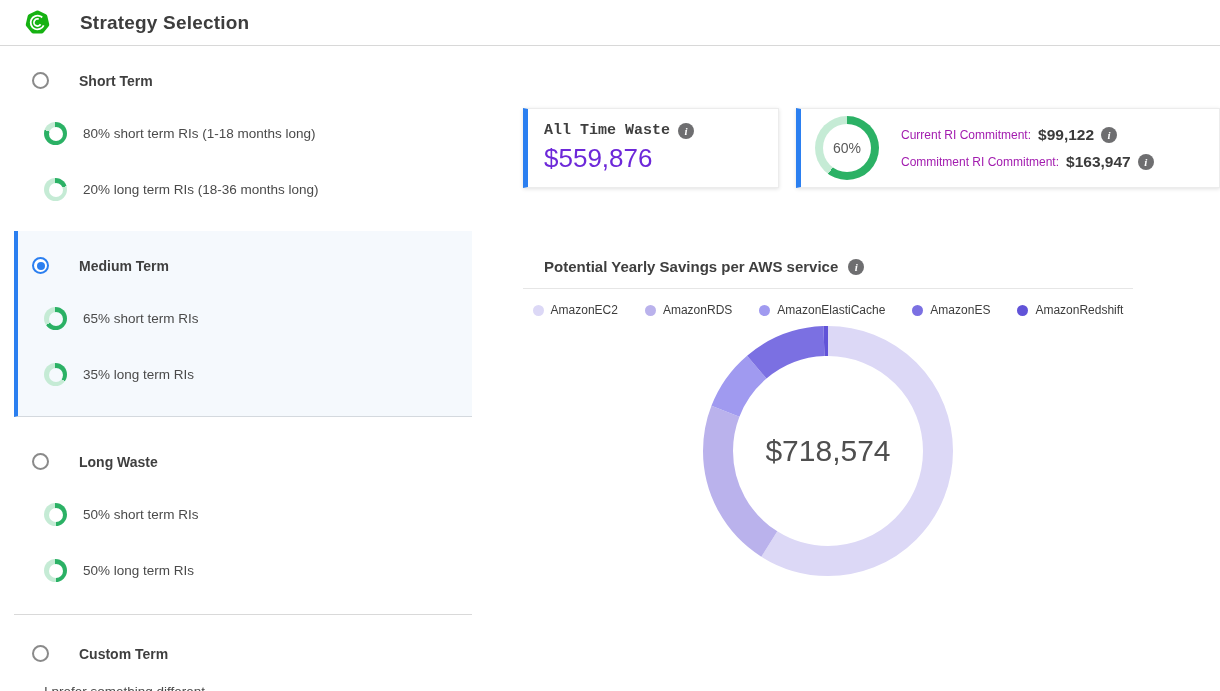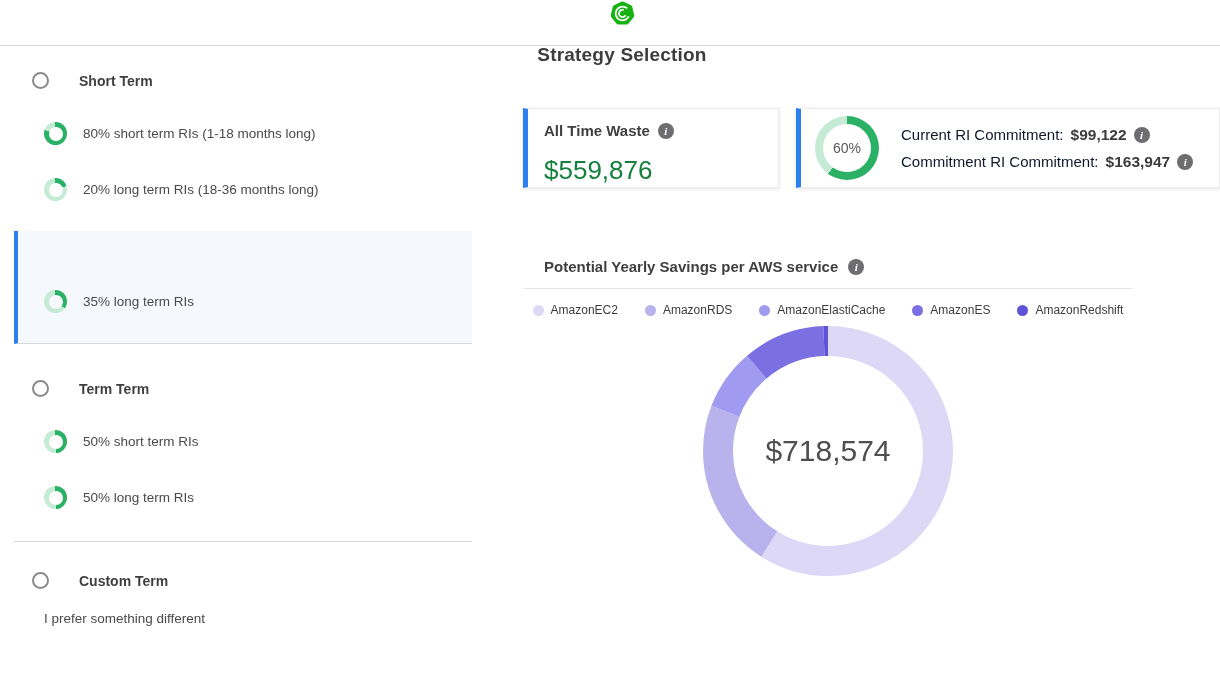--- a/index.html
+++ b/index.html
@@ -1,22 +1,22 @@
 <!DOCTYPE html>
 <html><head>
 <meta charset="utf-8">
 <style>
   * { margin:0; padding:0; box-sizing:border-box; }
   html,body { width:1220px; height:691px; overflow:hidden; background:#fff;
     font-family:"Liberation Sans", sans-serif; color:#4a4a4a; }
 
   
   #header { position:absolute; left:0; top:0; width:1220px; height:46px;
-    display:flex; align-items:center; gap:17px; padding-left:24px;
-    border-bottom:1px solid #d8d8d8; background:#fff;flex-direction:column; }
+    display:flex; align-items:center; gap:29px; padding-left:24px;
+    border-bottom:1px solid #d8d8d8; background:#fff; }
   #page-title { font-size:19px; font-weight:bold; color:#3d3d3d; letter-spacing:.2px; }
 
   
   #left { position:absolute; left:14px; top:46px; width:458px; }
   .opt { border-left:4px solid transparent; padding:26px 0 30px 0; }
   .opt.selected { background:#f5f9fd; border-left-color:#2b7ff0; border-bottom:1px solid #d4d9de; }
   .radio-row { display:flex; align-items:center; gap:30px; padding-left:14px; cursor:pointer; }
   .radio { width:17px; height:17px; border:2px solid #8a8a8a; border-radius:50%; background:#fff; flex:0 0 auto; position:relative; }
   .radio.checked { border-color:#2b7ff0; }
   .radio.checked::after { content:""; position:absolute; inset:2.5px; background:#2b7ff0; border-radius:50%; }
@@ -28,30 +28,30 @@
   .sub-label { font-size:13.5px; color:#4a4a4a;text-align:right; }
   .list-divider { border-top:1px solid #d9d9d9; margin-top:2px; }
   .custom-desc { margin-top:22px; padding-left:26px; font-size:13.5px; color:#4a4a4a; }
 
   
   #right { position:absolute; left:523px; top:46px; width:697px; }
   #cards-row { display:flex; gap:17px; margin-top:62px; }
   .card { background:#fff; border:1px solid #ececec; border-left:5px solid #2b7ff0;
     box-shadow:0 1px 4px rgba(0,0,0,.12); height:80px; }
   #waste-card { width:256px; padding:13px 16px; }
-  .card-label-row { display:flex; align-items:center; gap:8px; }
+  .card-label-row { display:flex; align-items:center; gap:8px;font-family:Liberation Mono, monospace; }
   .card-label { font-size:15px; font-weight:bold; color:#3f3f3f; }
-  .card-value { font-size:26px; color:#15803d; margin-top:16px; }
+  .card-value { font-size:26px; color:#6d28d9; margin-top:4px; }
   #commit-card { flex:1 1 auto; display:flex; align-items:center; gap:22px; padding:7px 14px; }
   #gauge { width:64px; height:64px; border-radius:50%; position:relative; flex:0 0 auto; }
   .gauge-hole { position:absolute; inset:8px; background:#fff; border-radius:50%;
     display:flex; align-items:center; justify-content:center; font-size:14px; color:#5a5a5a; }
   .commit-lines { display:flex; flex-direction:column; gap:9px; }
   .commit-line { display:flex; align-items:center; gap:7px; }
-  .commit-label { font-size:15px; color:#0f172a; }
+  .commit-label { font-size:12px; color:#a21caf; }
   .commit-value { font-size:15.5px; font-weight:bold; color:#3b3b3b; }
 
   .info { width:16px; height:16px; border-radius:50%; background:#6e6e70; color:#fff;
     display:inline-flex; align-items:center; justify-content:center; flex:0 0 auto;
     font-family:"Liberation Serif", serif; font-style:italic; font-weight:bold; font-size:11px;
     cursor:pointer; }
   .info::before { content:"i"; }
 
   
   #chart-card { width:610px; margin-top:70px; }
@@ -91,30 +91,38 @@
       <span class="ring" style="background: conic-gradient(rgb(43, 177, 101) 80%, rgb(197, 235, 213) 0deg); border-radius: 50%;"></span>
       <span class="sub-label">80% short term RIs (1-18 months long)</span>
     </div>
     <div class="sub-row">
       <span class="ring" style="background: conic-gradient(rgb(43, 177, 101) 20%, rgb(197, 235, 213) 0deg); border-radius: 50%;"></span>
       <span class="sub-label">20% long term RIs (18-36 months long)</span>
     </div>
   </div>
 
   <div class="opt selected">
+    <div class="radio-row">
+      <span class="radio checked"></span>
+      <span class="opt-label">Medium Term</span>
+    </div>
+    <div class="sub-row">
+      <span class="ring" style="background: conic-gradient(rgb(43, 177, 101) 65%, rgb(197, 235, 213) 0deg); border-radius: 50%;"></span>
+      <span class="sub-label">65% short term RIs</span>
+    </div>
     <div class="sub-row">
       <span class="ring" style="background: conic-gradient(rgb(43, 177, 101) 35%, rgb(197, 235, 213) 0deg); border-radius: 50%;"></span>
       <span class="sub-label">35% long term RIs</span>
     </div>
   </div>
 
   <div class="opt" style="padding-top:36px;">
     <div class="radio-row">
       <span class="radio"></span>
-      <span class="opt-label">Term Term</span>
+      <span class="opt-label">Long Waste</span>
     </div>
     <div class="sub-row">
       <span class="ring" style="background: conic-gradient(rgb(43, 177, 101) 50%, rgb(197, 235, 213) 0deg); border-radius: 50%;"></span>
       <span class="sub-label">50% short term RIs</span>
     </div>
     <div class="sub-row">
       <span class="ring" style="background: conic-gradient(rgb(43, 177, 101) 50%, rgb(197, 235, 213) 0deg); border-radius: 50%;"></span>
       <span class="sub-label">50% long term RIs</span>
     </div>
   </div>

